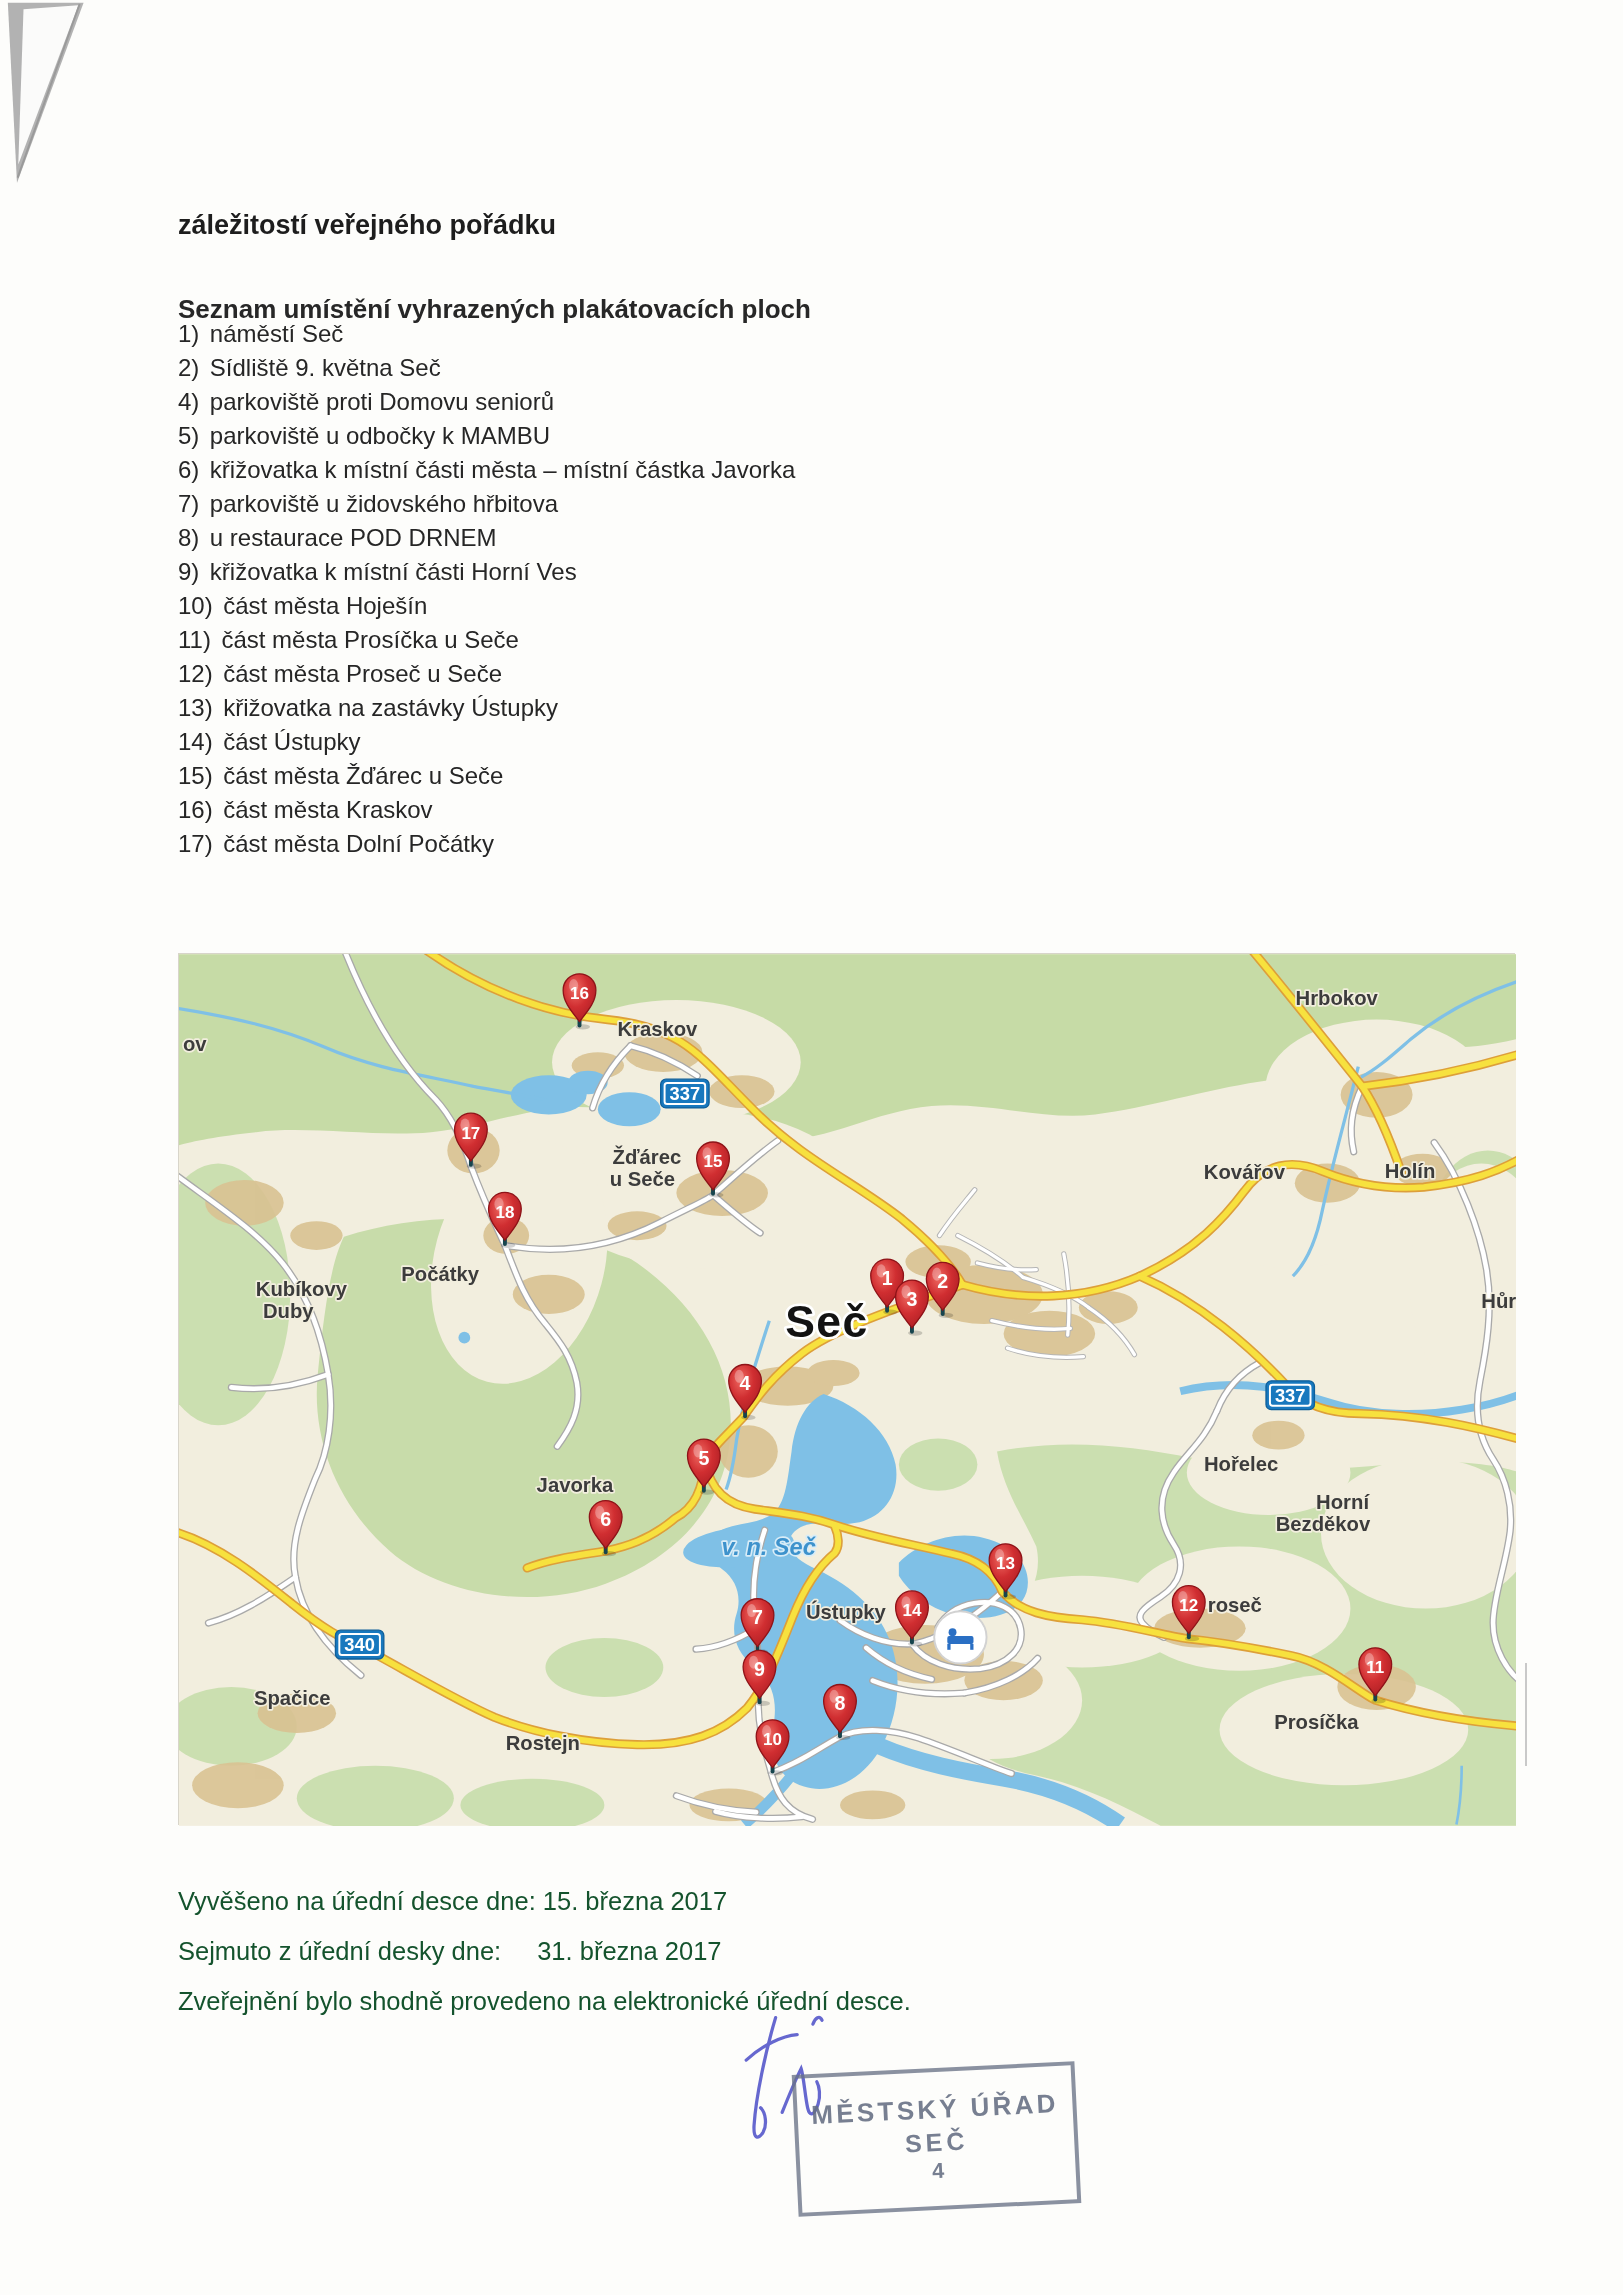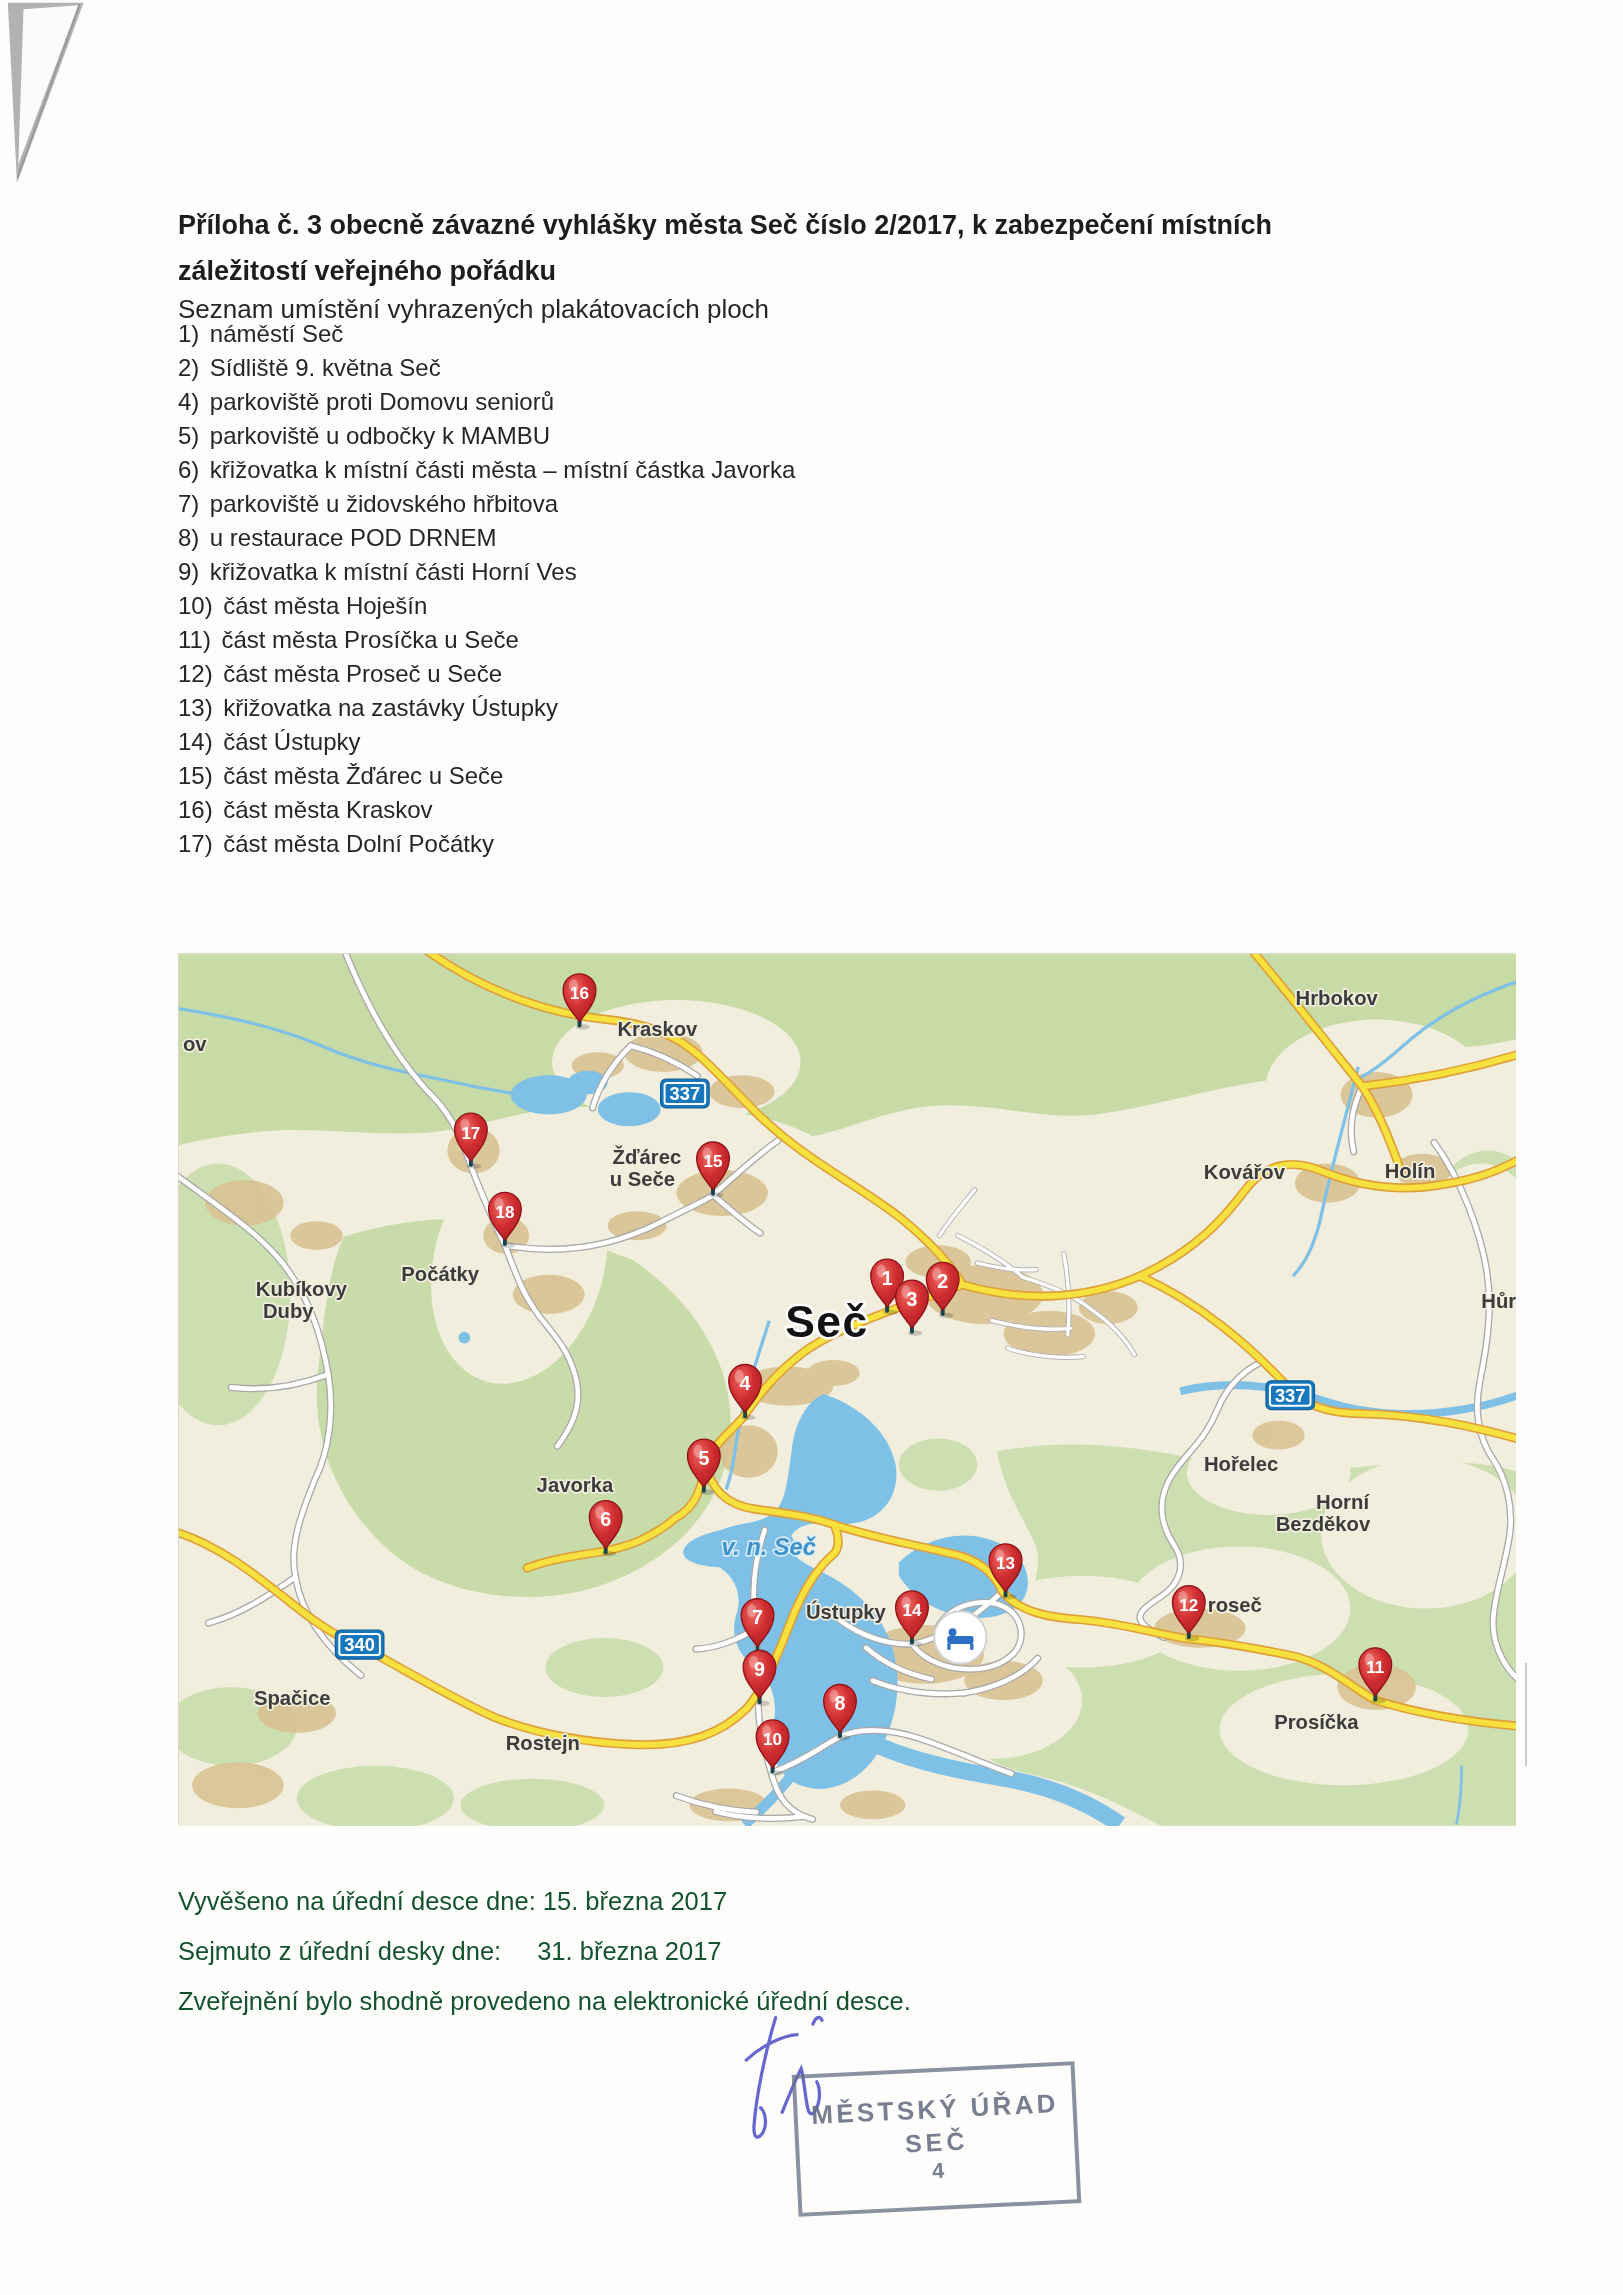--- a/index.html
+++ b/index.html
@@ -2,21 +2,21 @@
 <html style="font-size:10.5px"><head>
 <meta charset="utf-8">
 <style>
   html,body{margin:0;padding:0;background:#e9e9e9;}
   .page{position:relative;width:1623px;height:2295px;background:#fdfdfb;overflow:hidden;
         font-family:"Liberation Sans",sans-serif;color:#232323;}
   
   .title-block{position:absolute;left:178px;top:202px;width:1244px;
                font-size:27px;font-weight:700;line-height:46px;color:#1d1d1d;}
   .subtitle{position:absolute;left:178px;top:293px;width:1244px;
-            font-size:26px;font-weight:400;line-height:33px;color:#272727;}
+            font-size:26px;font-weight:700;line-height:33px;color:#272727;}
   .loc-list{position:absolute;left:178px;top:317px;width:1296px;}
   .loc-row{font-size:24px;line-height:34px;white-space:nowrap;color:#262626;}
   .loc-num{display:inline-block;margin-right:10.5px;}
   .footer-block{position:absolute;left:178px;top:1876px;width:1296px;
                 font-size:25.5px;line-height:50px;color:#14532d;}
   .f2-value{margin-left:36px;}
   
   .map-wrap{position:absolute;left:178px;top:953px;width:1337px;height:872px;
             border:0.7px solid #d8d5ca;box-sizing:border-box;}
   svg text{font-family:"Liberation Sans",sans-serif;}
@@ -46,21 +46,20 @@
 
 <div class="page">
 
   <svg class="corner-fold" width="111" height="196" viewBox="0 0 170 300">
     <polygon points="12,4 128,4 26,280" fill="#b2b2b2"></polygon>
     <polygon points="36,14 120,8 28,252" fill="#fbfbfa"></polygon>
     <line x1="122" y1="6" x2="27" y2="272" stroke="#9a9a9a" stroke-width="3"></line>
   </svg>
 
   <div class="title-block">
-    <div>Příloha č. 3 obecně závazné vyhlášky města Seč číslo 2/2017, k zabezpečení místních</div>
     <div>záležitostí veřejného pořádku</div>
   </div>
 
   <div class="subtitle">Seznam umístění vyhrazených plakátovacích ploch</div>
 
   <div class="loc-list">
       <div class="loc-row"><span class="loc-num">1)</span><span class="loc-text">náměstí Seč</span></div>
       <div class="loc-row"><span class="loc-num">2)</span><span class="loc-text">Sídliště 9. května Seč</span></div>
       <div class="loc-row"><span class="loc-num">4)</span><span class="loc-text">parkoviště proti Domovu seniorů</span></div>
       <div class="loc-row"><span class="loc-num">5)</span><span class="loc-text">parkoviště u odbočky k MAMBU</span></div>

